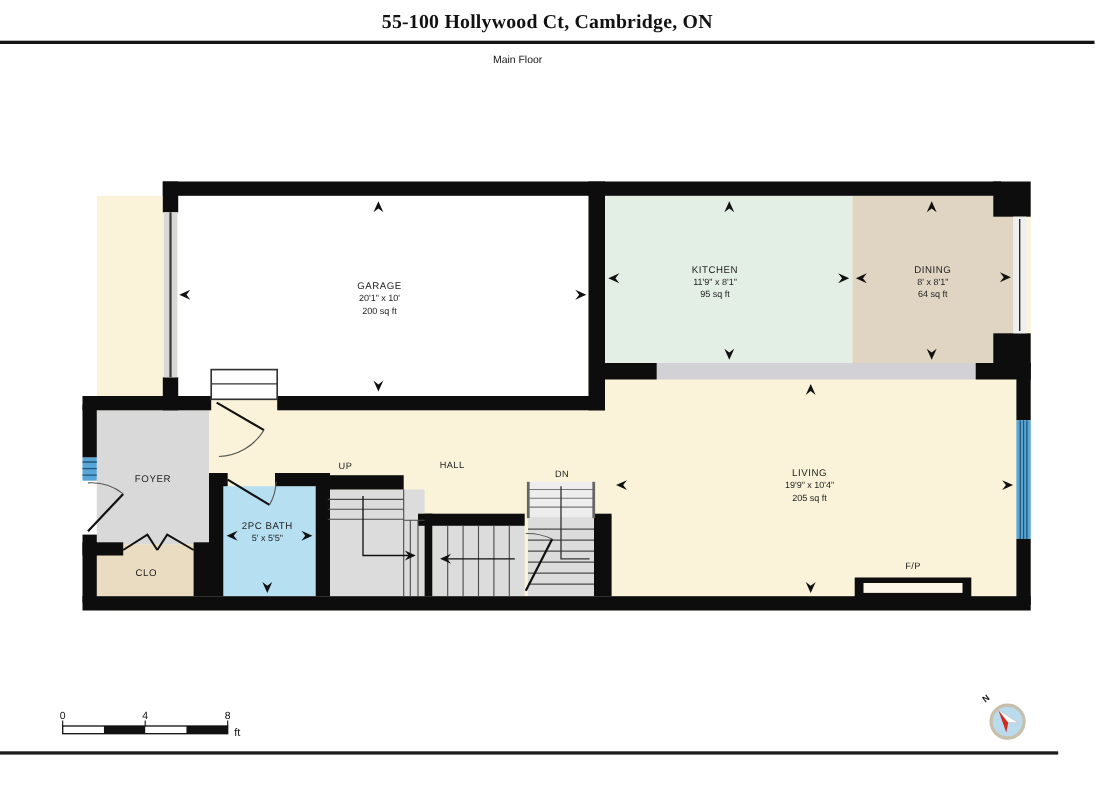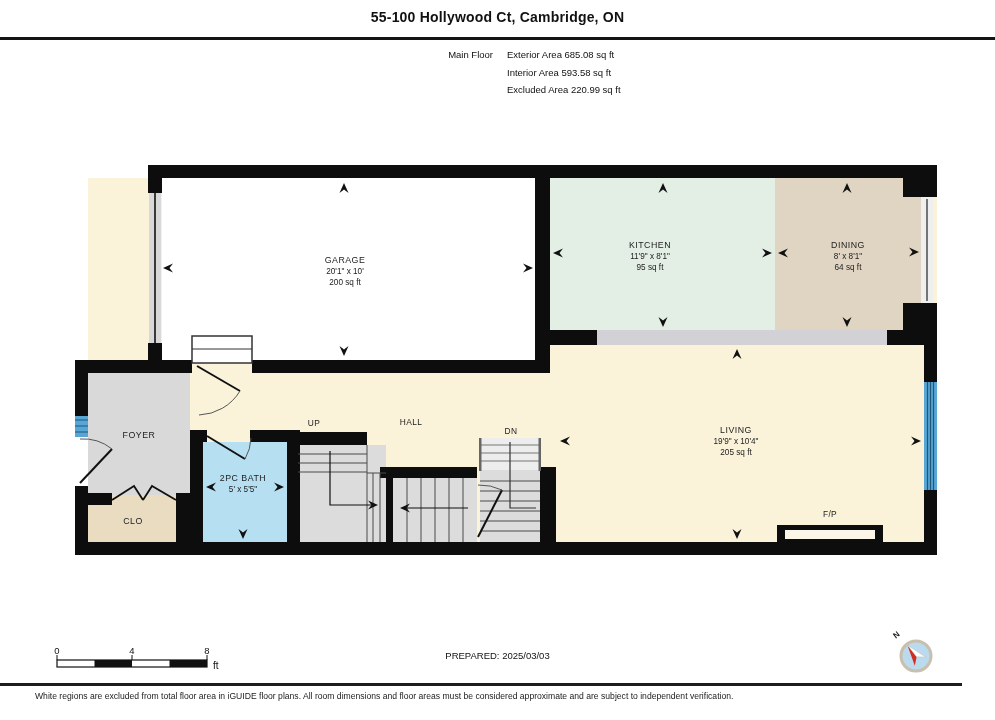--- a/index.html
+++ b/index.html
@@ -1,18 +1,18 @@
 <!DOCTYPE html>
 <html><head>
 <meta charset="utf-8">
 <style>
   html,body{margin:0;padding:0;background:#fff;}
   body{width:995px;height:720px;position:relative;font-family:"Liberation Sans",sans-serif;overflow:hidden;}
   .page{position:absolute;inset:0;background:#fff;}
-  .title{position:absolute;top:9px;left:0;width:100%;text-align:center;font-size:14px;font-weight:bold;color:#111;letter-spacing:.2px;margin:0;}
+  .title{position:absolute;top:9px;left:0;width:100%;text-align:center;font-size:18px;font-weight:bold;color:#111;letter-spacing:.2px;margin:0;font-family:Liberation Serif, serif;}
   .header-rule{position:absolute;top:37px;left:0;width:100%;height:2.5px;background:#141414;}
   .floor-label{position:absolute;top:46px;right:502px;font-size:9.5px;font-weight:normal;color:#111;line-height:17.5px;}
   .area-lines{position:absolute;top:46px;left:507px;font-size:9.5px;color:#111;line-height:17.5px;}
   .plan-svg{position:absolute;top:0;left:0;}
   .prepared{position:absolute;top:650px;left:0;width:100%;text-align:center;font-size:9.5px;color:#111;}
   .footer-rule{position:absolute;top:683px;left:0;width:962px;height:3px;background:#1d1d1d;}
   .disclaimer{position:absolute;top:691px;left:35px;width:930px;font-size:8.6px;color:#222;}
   svg text{font-family:"Liberation Sans",sans-serif;fill:#222;}
   .room-name{font-size:8.8px;letter-spacing:.5px;}
   .room-sub{font-size:8.2px;}
@@ -22,25 +22,20 @@
   .north-label{font-size:8px;font-weight:bold;fill:#111;}
 </style>
 </head>
 <body>
 
 <div class="page">
 
   <h1 class="title">55-100 Hollywood Ct, Cambridge, ON</h1>
   <div class="header-rule"></div>
   <div class="floor-label">Main Floor</div>
-  <div class="area-lines">
-    <div>Exterior Area 685.08 sq ft</div>
-    <div>Interior Area 593.58 sq ft</div>
-    <div>Excluded Area 220.99 sq ft</div>
-  </div>
 
   <svg class="plan-svg" width="995" height="720" viewBox="0 0 995 720">
     <defs>
       <path id="dim-arrow" d="M 0 0 L -10 -4.5 L -6.5 0 L -10 4.5 Z" fill="#111"></path>
     </defs>
 
     <g>
       <rect x="88" y="178" width="849" height="377" fill="#faf3da"></rect>
       <rect x="162" y="178" width="373" height="185" fill="#ffffff"></rect>
       <rect x="550" y="178" width="225" height="155" fill="#e3eee5"></rect>
@@ -203,17 +198,15 @@
     <g>
       <circle cx="916" cy="656" r="15" fill="#badbed" stroke="#c8bfad" stroke-width="3"></circle>
       <g transform="rotate(-38 916 656)">
         <polygon points="916,642 909,663 916,657" fill="#d22b1f"></polygon>
         <polygon points="916,642 923,663 916,657" fill="#ffffff" stroke="#c4c4c4" stroke-width="0.6"></polygon>
       </g>
       <text x="898" y="637" text-anchor="middle" class="north-label" transform="rotate(-38 898 637)">N</text>
     </g>
   </svg>
 
-  <div class="prepared">PREPARED: 2025/03/03</div>
   <div class="footer-rule"></div>
-  <div class="disclaimer">White regions are excluded from total floor area in iGUIDE floor plans. All room dimensions and floor areas must be considered approximate and are subject to independent verification.</div>
 
 </div>
 
 </body></html>

